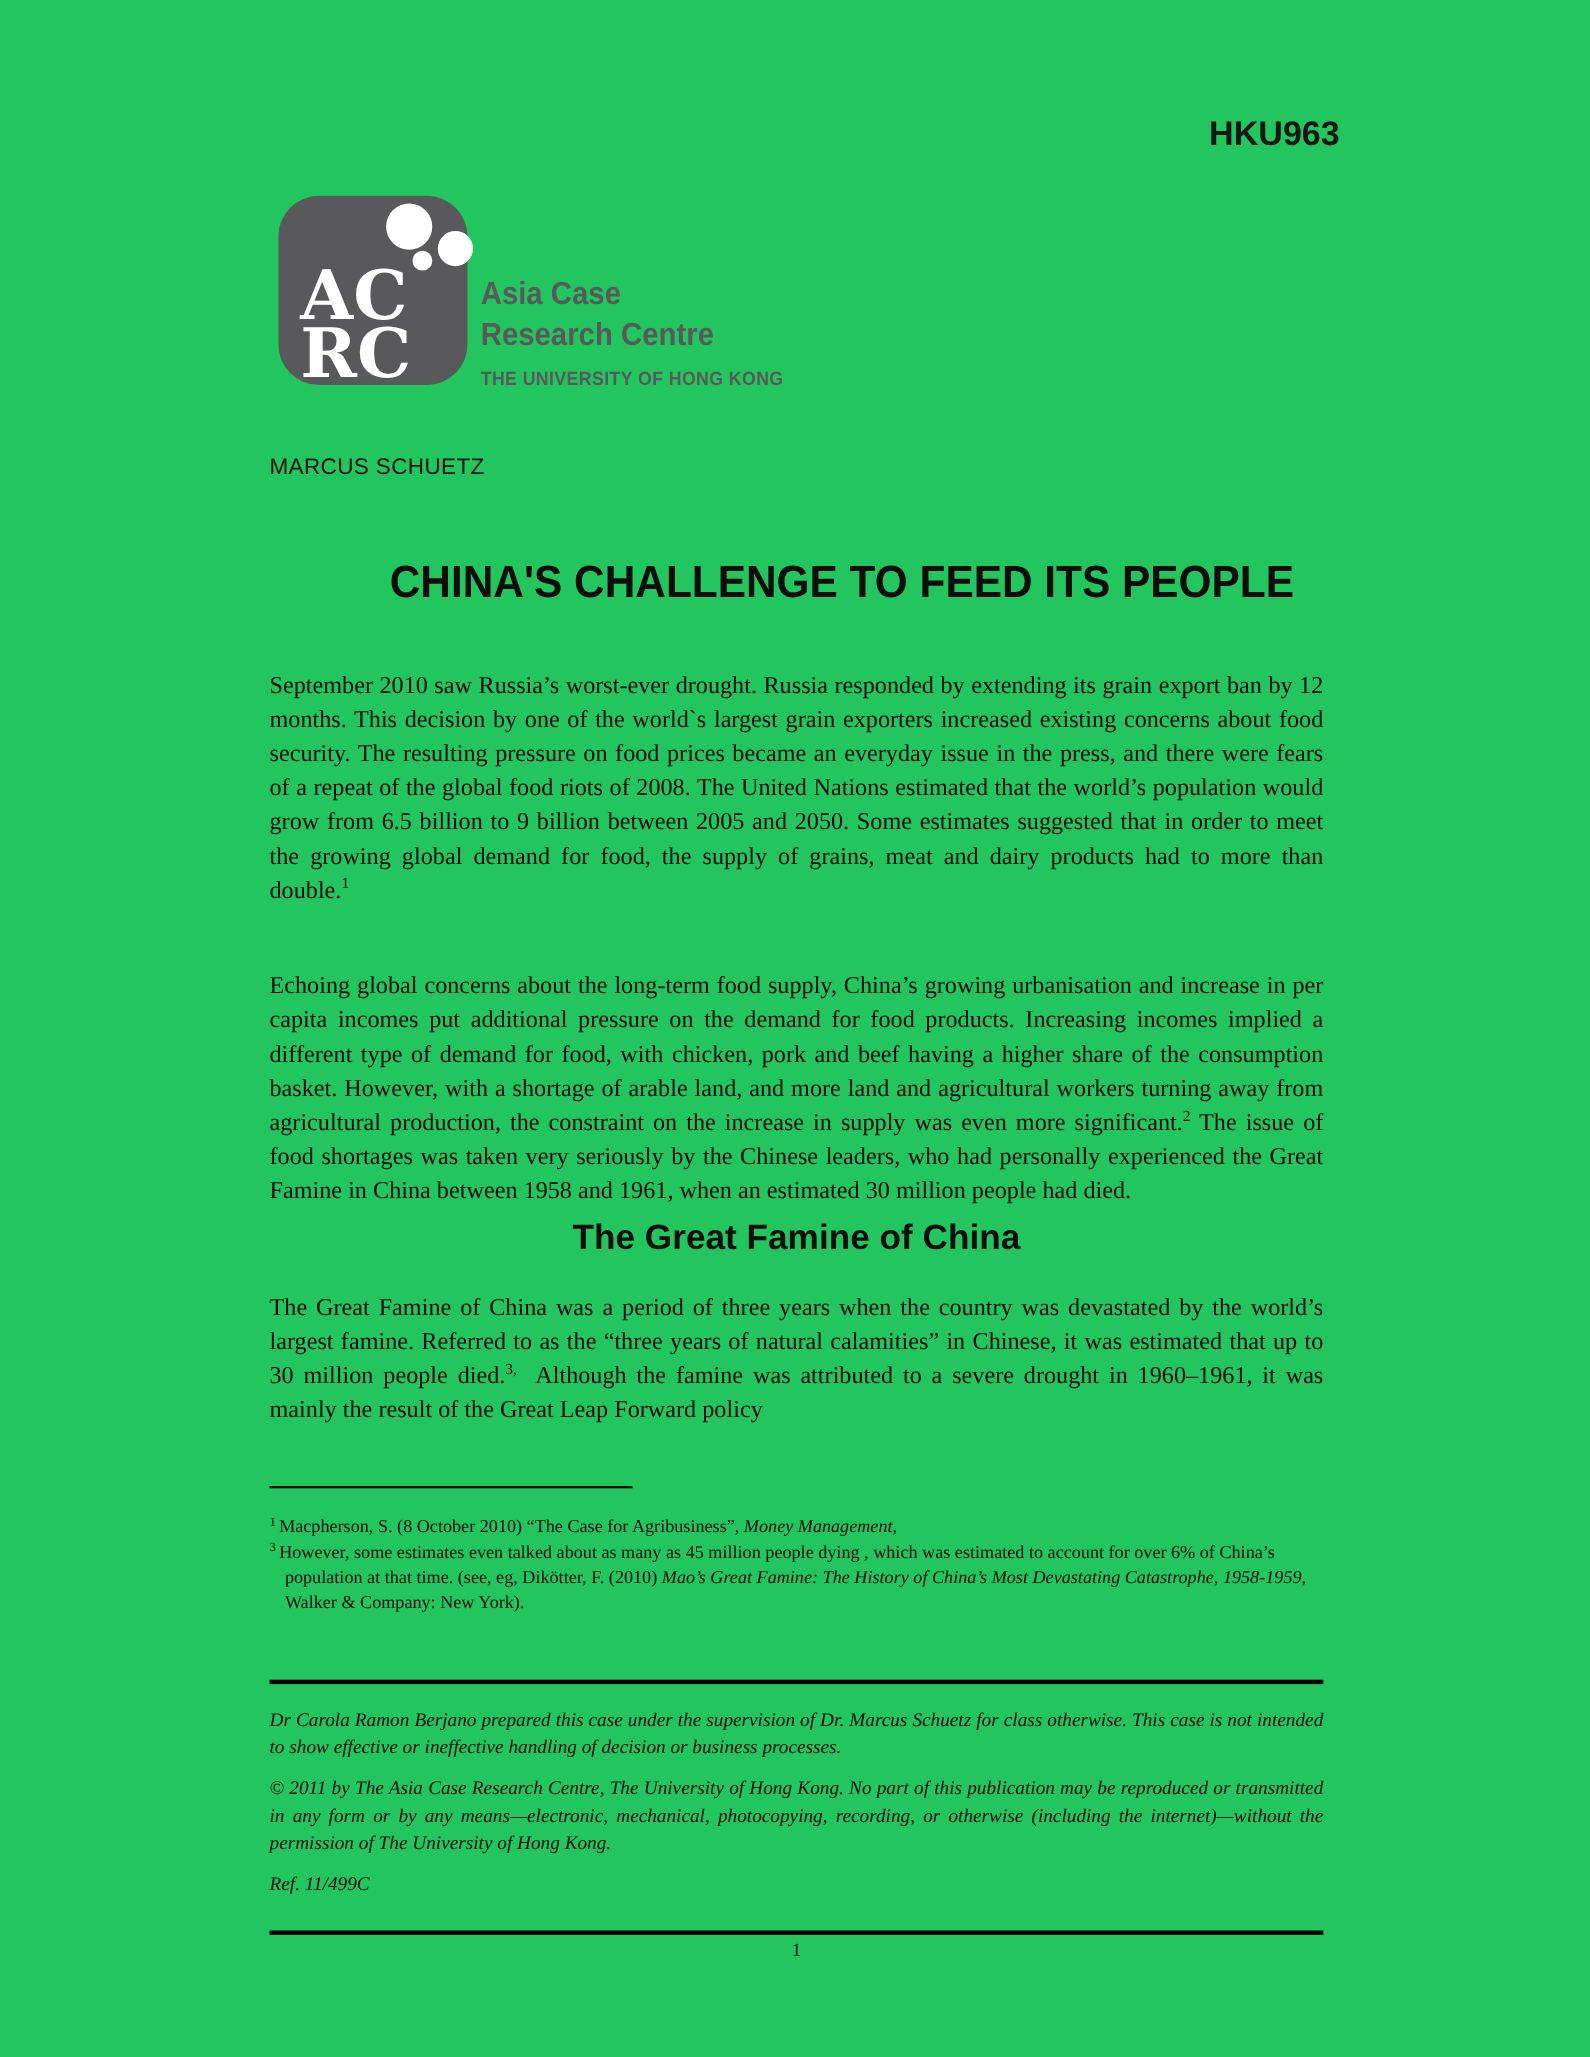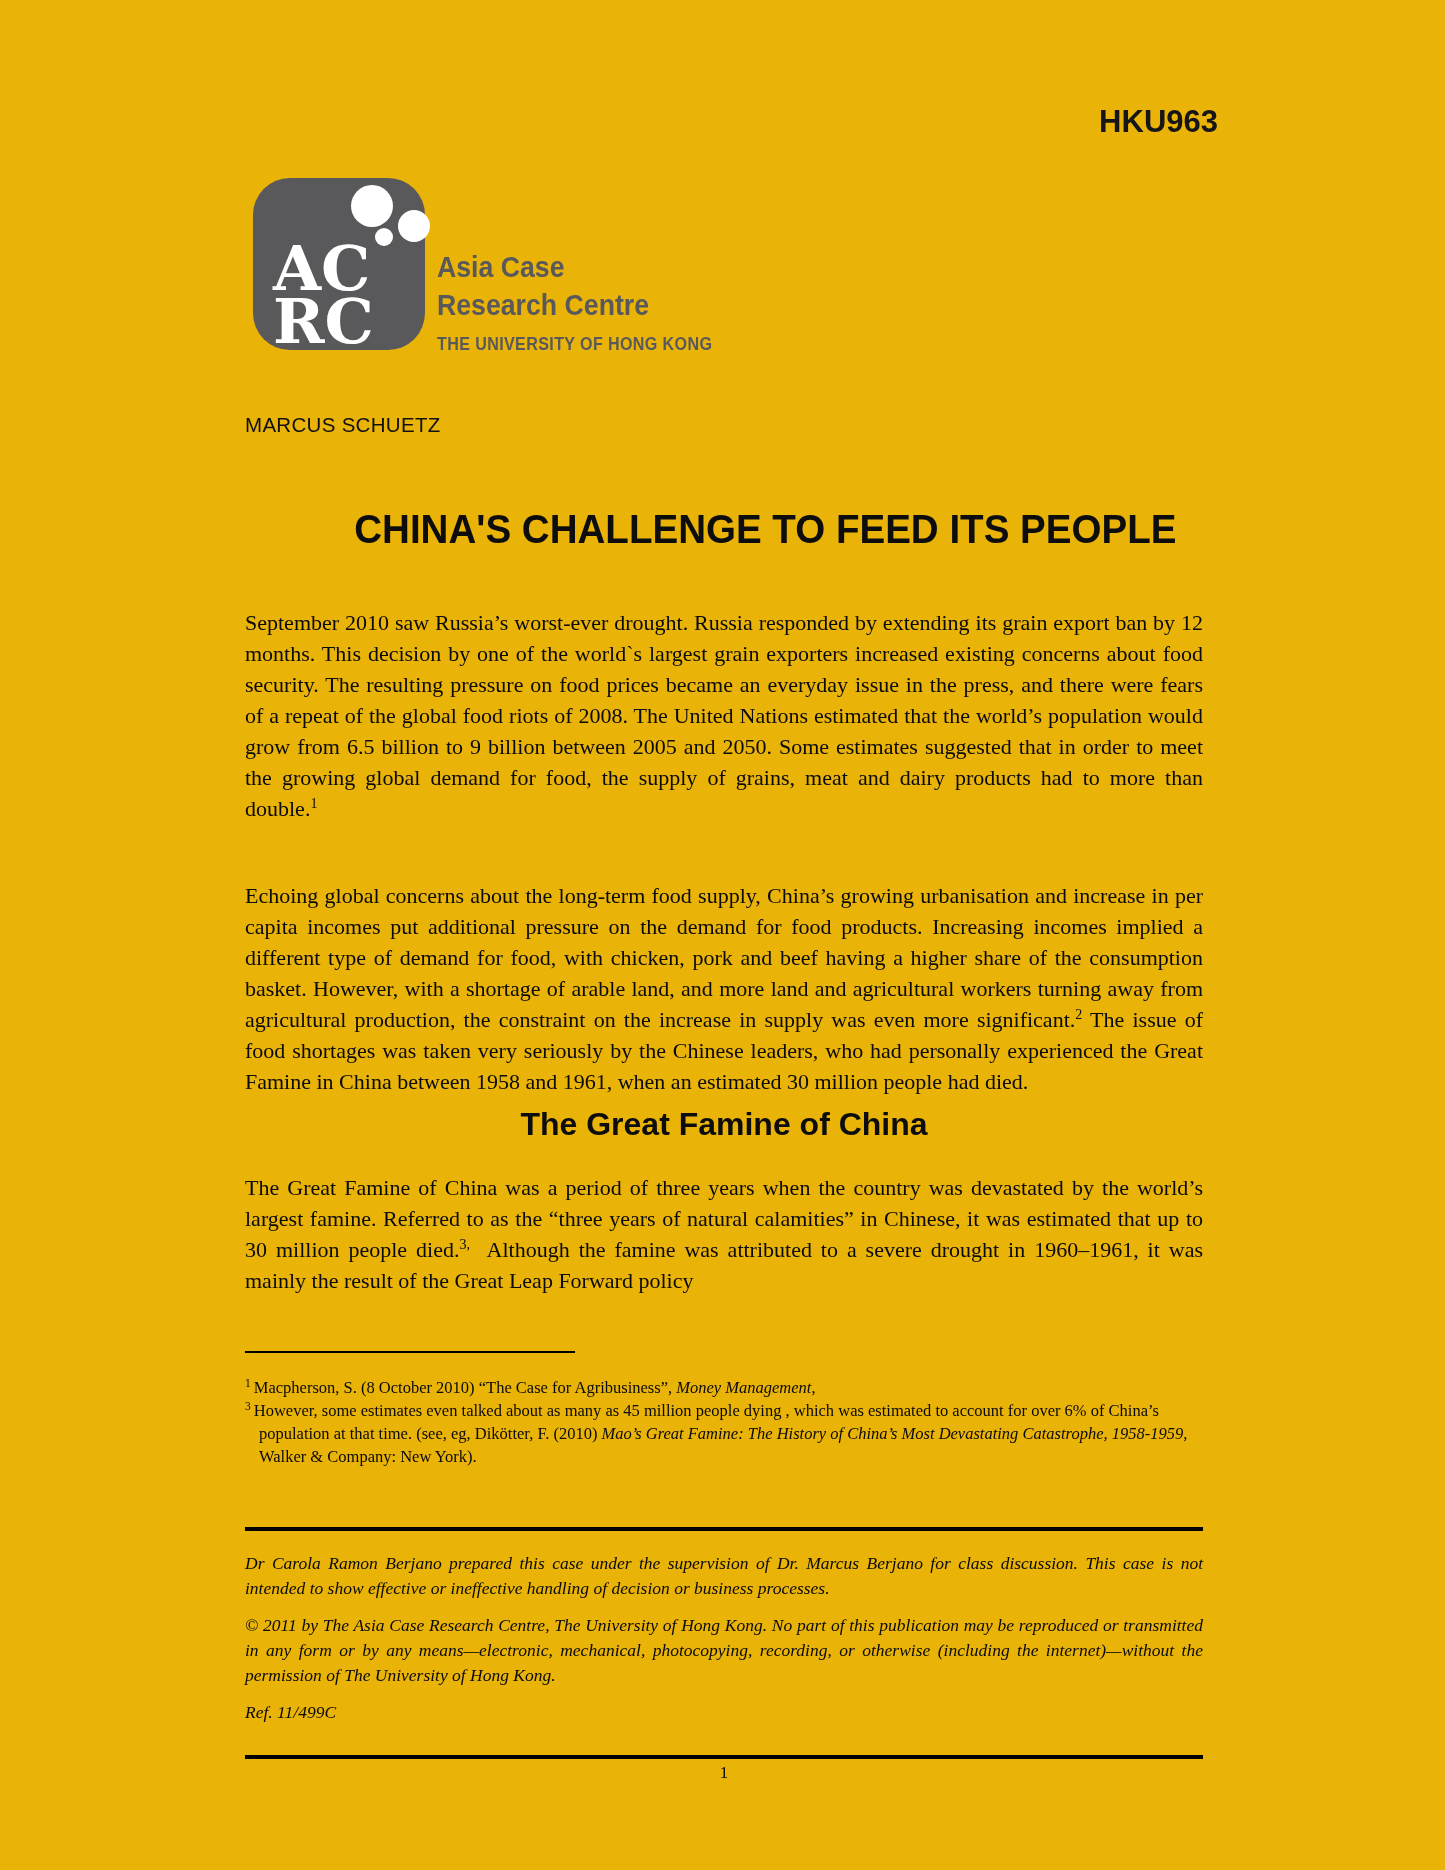--- a/index.html
+++ b/index.html
@@ -1,20 +1,20 @@
 <!DOCTYPE html>
 <html><head>
 <meta charset="utf-8">
 <style>
   html,body { margin:0; padding:0; background:#ffffff; }
   .page {
     position:relative;
     width:1445px;
     height:1870px;
-    background:#eab308;
+    background:#22c55e;
     font-family:"Liberation Serif", serif;
     color:#0a0a0a;
     overflow:hidden;
   }
   
   .doc-code {
     position:absolute;
     top:104px;
     right:227px;
     font-family:"Liberation Sans", sans-serif;
@@ -234,21 +234,21 @@
       <sup>1</sup><span>Macpherson, S. (8 October 2010) “The Case for Agribusiness”, </span><span class="fn-italic">Money Management</span><span>,</span>
     </div>
     <div class="footnote">
       <sup>3</sup><span>However, some estimates even talked about as many as 45 million people dying , which was estimated to account for over 6% of China’s population at that time. (see, eg, Dikötter, F. (2010) </span><span class="fn-italic">Mao’s Great Famine: The History of China’s Most Devastating Catastrophe, 1958-1959</span><span>, Walker &amp; Company: New York).</span>
     </div>
   </div>
 
   <div class="footer-rule-top"></div>
 
   <div class="footer-notes">
-    <div class="block">Dr Carola Ramon Berjano prepared this case under the supervision of Dr. Marcus Berjano for class discussion. This case is not intended to show effective or ineffective handling of decision or business processes.</div>
+    <div class="block">Dr Carola Ramon Berjano prepared this case under the supervision of Dr. Marcus Schuetz for class otherwise. This case is not intended to show effective or ineffective handling of decision or business processes.</div>
     <div class="block">© 2011 by The Asia Case Research Centre, The University of Hong Kong. No part of this publication may be reproduced or transmitted in any form or by any means—electronic, mechanical, photocopying, recording, or otherwise (including the internet)—without the permission of The University of Hong Kong.</div>
     <div class="footer-ref">Ref. 11/499C</div>
   </div>
 
   <div class="footer-rule-bottom"></div>
 
   <div class="page-number">1</div>
 
 </div>
 

